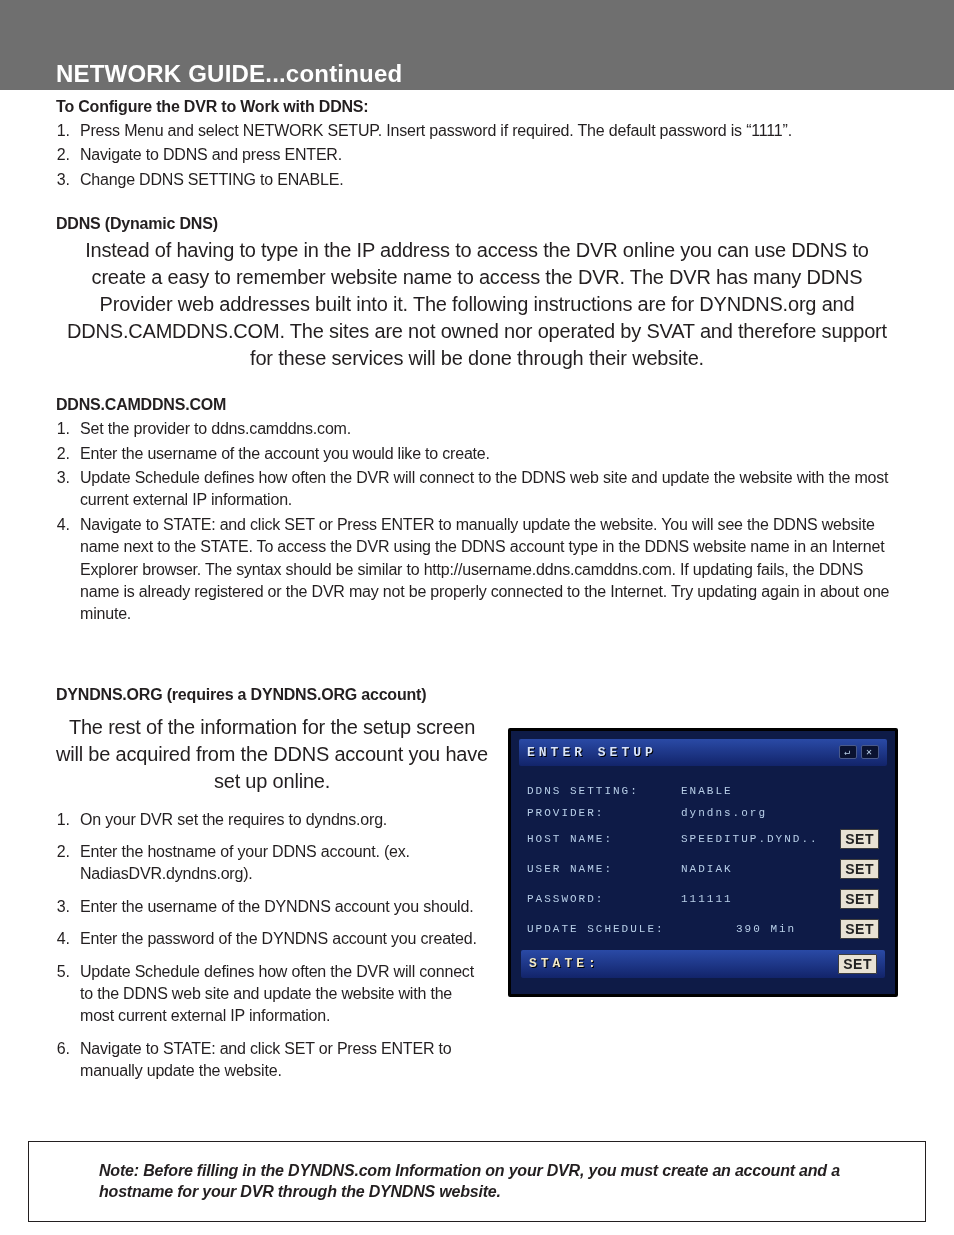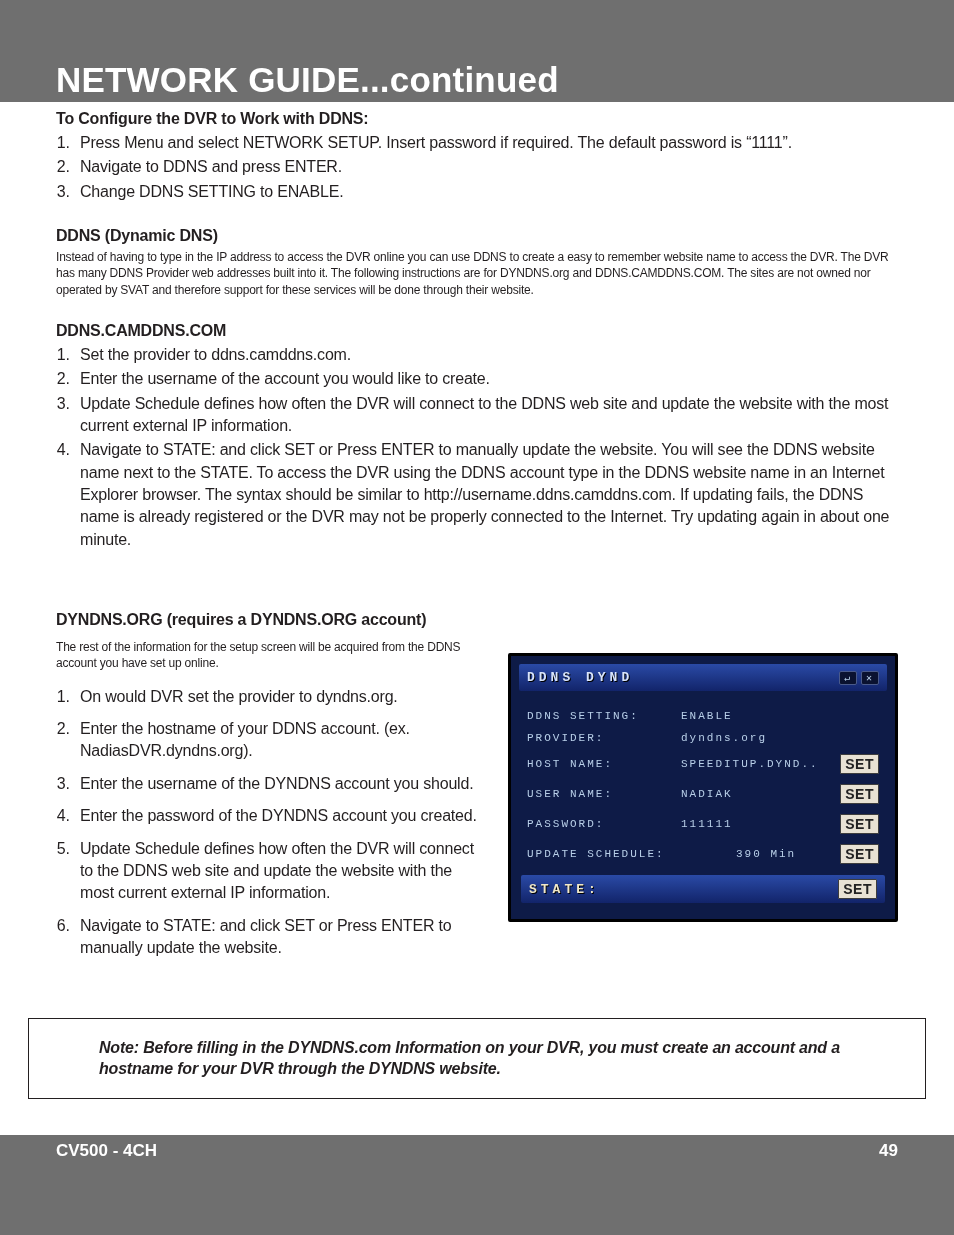--- a/index.html
+++ b/index.html
@@ -13,42 +13,43 @@
   .content-wrap {
     background: #ffffff;
     margin: 0;
     padding: 0 0 16px 0;
   }
   .section-title-bar {
     background: #6f6f6f;
     color: #ffffff;
     font-weight: bold;
     font-stretch: condensed;
-    font-size: 35px;
+    font-size: 24px;
     padding: 0 16px 2px 56px;
     letter-spacing: 0.2px;
   }
   .inner {
     padding: 4px 56px 0 56px;
   }
   h2 {
     font-size: 16px;
     font-weight: bold;
     font-stretch: condensed;
     margin-top: 4px;
     margin-bottom: 4px;
     letter-spacing: -0.2px;
   }
   h2.spaced { margin-top: 24px; }
   p.body {
-    font-size: 12px;
+    font-size: 20px;
     line-height: 1.35;
     margin-top: 4px;
     font-stretch: condensed;
     letter-spacing: -0.2px;
+    text-align: center;
   }
   ol {
     padding-left: 18px;
     margin-top: 4px;
     margin-bottom: 4px;
   }
   ol li {
     font-size: 16px;
     line-height: 1.4;
     margin-bottom: 2px;
@@ -192,33 +193,33 @@
         <li>Enter the username of the account you would like to create.</li>
         <li>Update Schedule defines how often the DVR will connect to the DDNS web site and update the website with the most current external IP information.</li>
         <li>Navigate to STATE: and click SET or Press ENTER to manually update the website. You will see the DDNS website name next to the STATE. To access the DVR using the DDNS account type in the DDNS website name in an Internet Explorer browser. The syntax should be similar to http://username.ddns.camddns.com. If updating fails, the DDNS name is already registered or the DVR may not be properly connected to the Internet. Try updating again in about one minute.</li>
       </ol>
 
       <h2 class="spaced" style="margin-top:60px;">DYNDNS.ORG (requires a DYNDNS.ORG account)</h2>
       <div class="two-col">
         <div class="col-left">
           <p class="body">The rest of the information for the setup screen will be acquired from the DDNS account you have set up online.</p>
           <ol class="spaced" style="margin-top:14px;">
-            <li>On would DVR set the provider to dyndns.org.</li>
+            <li>On your DVR set the requires to dyndns.org.</li>
             <li>Enter the hostname of your DDNS account. (ex. NadiasDVR.dyndns.org).</li>
             <li>Enter the username of the DYNDNS account you should.</li>
             <li>Enter the password of the DYNDNS account you created.</li>
             <li>Update Schedule defines how often the DVR will connect to the DDNS web site and update the website with the most current external IP information.</li>
             <li>Navigate to STATE: and click SET or Press ENTER to manually update the website.</li>
           </ol>
         </div>
 
         <div class="col-right">
           <div class="dvr">
             <div class="dvr-header">
-              <span class="title">DDNS DYND</span>
+              <span class="title">ENTER SETUP</span>
               <div class="ctrls">
                 <div class="ctrl">↵</div>
                 <div class="ctrl">✕</div>
               </div>
             </div>
             <div class="dvr-row">
               <span class="label">DDNS SETTING:</span>
               <span class="val">ENABLE</span>
             </div>
             <div class="dvr-row">

